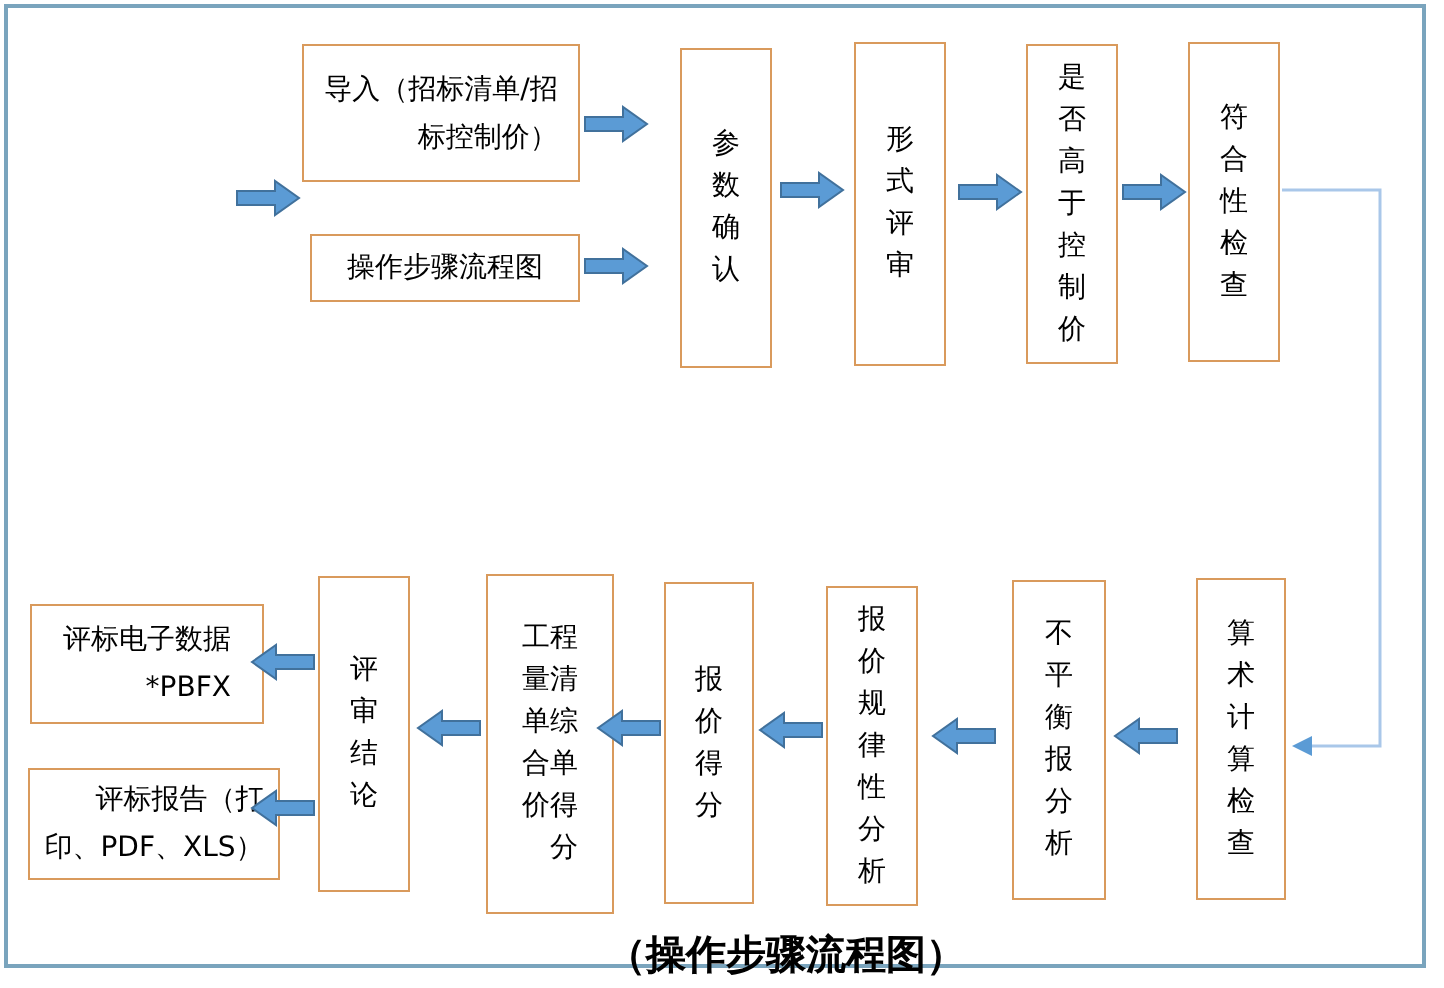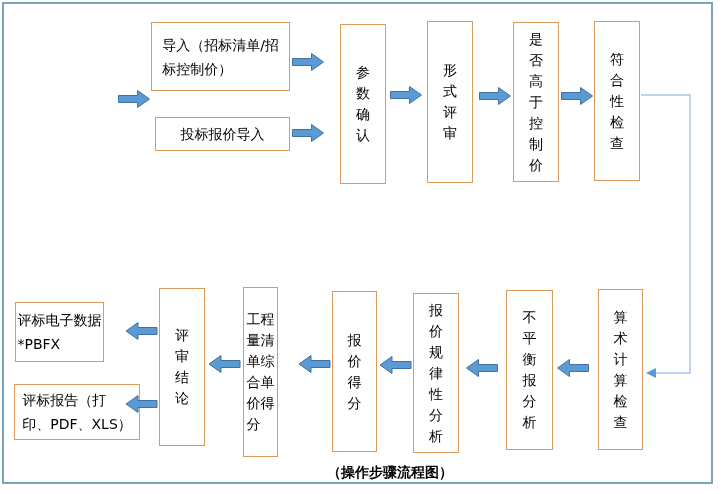--- a/index.html
+++ b/index.html
@@ -20,46 +20,45 @@
   .box{
     position:absolute;
     box-sizing:border-box;
     border:1.5px solid #d
 99a5c;
     border:1.5px solid #d99a5c;
     background:#ffffff;
     display:flex;
     align-items:center;
     justify-content:center;
-    text-align:left;
+    text-align:right;
     white-space:pre-line;
     font-size:14px;
     line-height:24px;
   }
   .v{line-height:21px;}
   .arrow{position:absolute;}
   .flip{transform:scaleX(-1);}
   #caption{
     position:absolute;
     font-weight:bold;
-    font-size:14px;
+    font-size:20px;
     white-space:nowrap;
-    margin-left:24px;
   }
   #connector{position:absolute;}
 </style>
 </head>
 <body>
 
 <div id="canvas">
   <div id="frame"></div>
 
   <div class="box" style="left:151px;top:22px;width:139px;height:69px">导入（招标清单/招
 标控制价）</div>
-  <div class="box" style="left:155px;top:117px;width:135px;height:34px">投标报价导入</div>
+  <div class="box" style="left:155px;top:117px;width:135px;height:34px">操作步骤流程图</div>
   <div class="box v" style="left:340px;top:24px;width:46px;height:160px">参
 数
 确
 认</div>
   <div class="box v" style="left:427px;top:21px;width:46px;height:162px">形
 式
 评
 审</div>
   <div class="box v" style="left:513px;top:22px;width:46px;height:160px">是
 否
@@ -90,31 +89,31 @@
 价
 规
 律
 性
 分
 析</div>
   <div class="box v" style="left:332px;top:291px;width:45px;height:161px">报
 价
 得
 分</div>
-  <div class="box v" style="left:243px;top:287px;width:35px;height:170px">工程
+  <div class="box v" style="left:243px;top:287px;width:64px;height:170px">工程
 量清
 单综
 合单
 价得
 分</div>
   <div class="box v" style="left:159px;top:288px;width:46px;height:158px">评
 审
 结
 论</div>
-  <div class="box" style="left:15px;top:302px;width:89px;height:60px">评标电子数据
+  <div class="box" style="left:15px;top:302px;width:117px;height:60px">评标电子数据
 *PBFX</div>
   <div class="box" style="left:14px;top:384px;width:126px;height:56px">评标报告（打
 印、PDF、XLS）</div>
 
   <svg class="arrow" style="left:118px;top:89px" width="33" height="20" viewBox="0 0 33 20">
     <path d="M0.5,6.5 L19.5,6.5 L19.5,1.5 L31.5,10 L19.5,18.5 L19.5,13.5 L0.5,13.5 Z" fill="#5b9bd5" stroke="#41719c" stroke-width="1"></path>
   </svg>
   <svg class="arrow" style="left:292px;top:52px" width="33" height="20" viewBox="0 0 33 20">
     <path d="M0.5,6.5 L19.5,6.5 L19.5,1.5 L31.5,10 L19.5,18.5 L19.5,13.5 L0.5,13.5 Z" fill="#5b9bd5" stroke="#41719c" stroke-width="1"></path>
   </svg>

